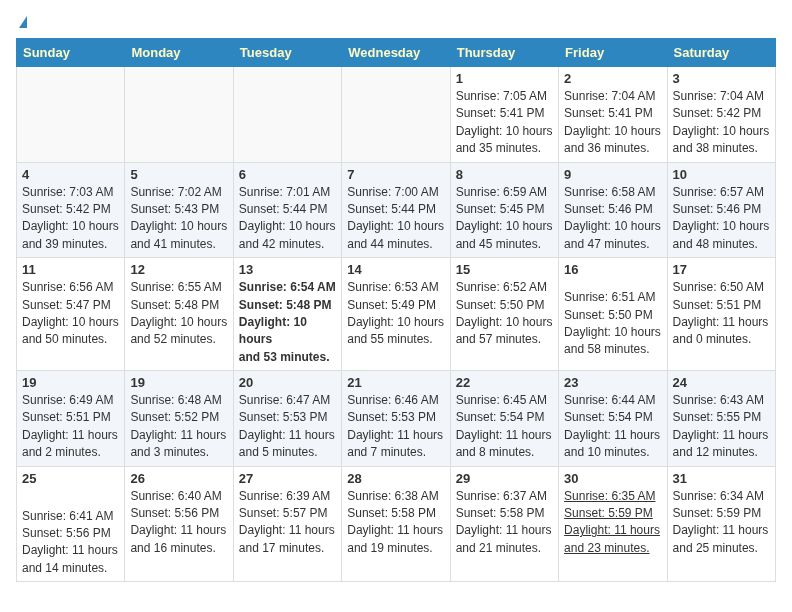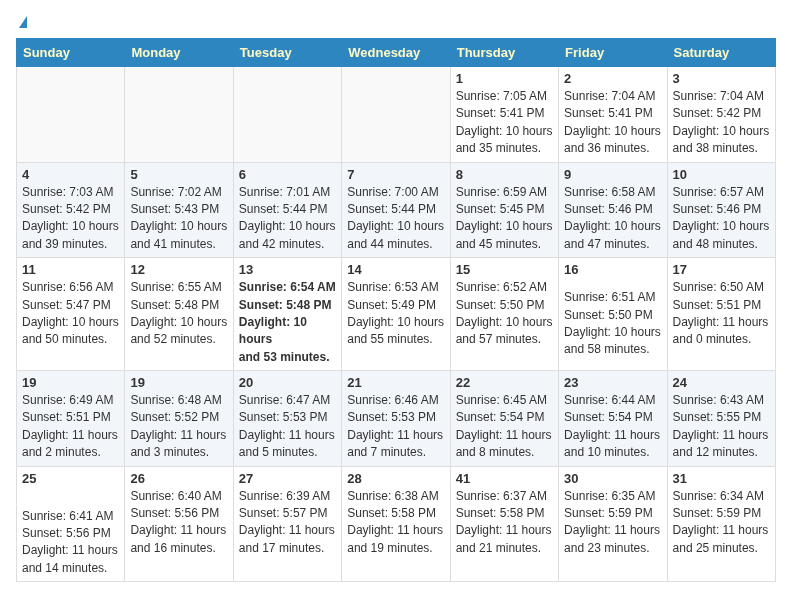--- a/index.html
+++ b/index.html
@@ -328,29 +328,29 @@
 and 17 minutes.</div>
         </td>
         <td>
           <div class="day-number">28</div>
           <div class="day-info" style="white-space: pre-line;">Sunrise: 6:38 AM
 Sunset: 5:58 PM
 Daylight: 11 hours
 and 19 minutes.</div>
         </td>
         <td>
-          <div class="day-number">41</div>
+          <div class="day-number">29</div>
           <div class="day-info" style="white-space: pre-line;">Sunrise: 6:37 AM
 Sunset: 5:58 PM
 Daylight: 11 hours
 and 21 minutes.</div>
         </td>
         <td>
           <div class="day-number">30</div>
-          <div class="day-info" style="white-space: pre-line;">Sunrise: 6:35 AM
+          <div class="day-info" style="white-space: pre-line; text-decoration: underline;">Sunrise: 6:35 AM
 Sunset: 5:59 PM
 Daylight: 11 hours
 and 23 minutes.</div>
         </td>
         <td>
           <div class="day-number">31</div>
           <div class="day-info" style="white-space: pre-line;">Sunrise: 6:34 AM
 Sunset: 5:59 PM
 Daylight: 11 hours
 and 25 minutes.</div>

